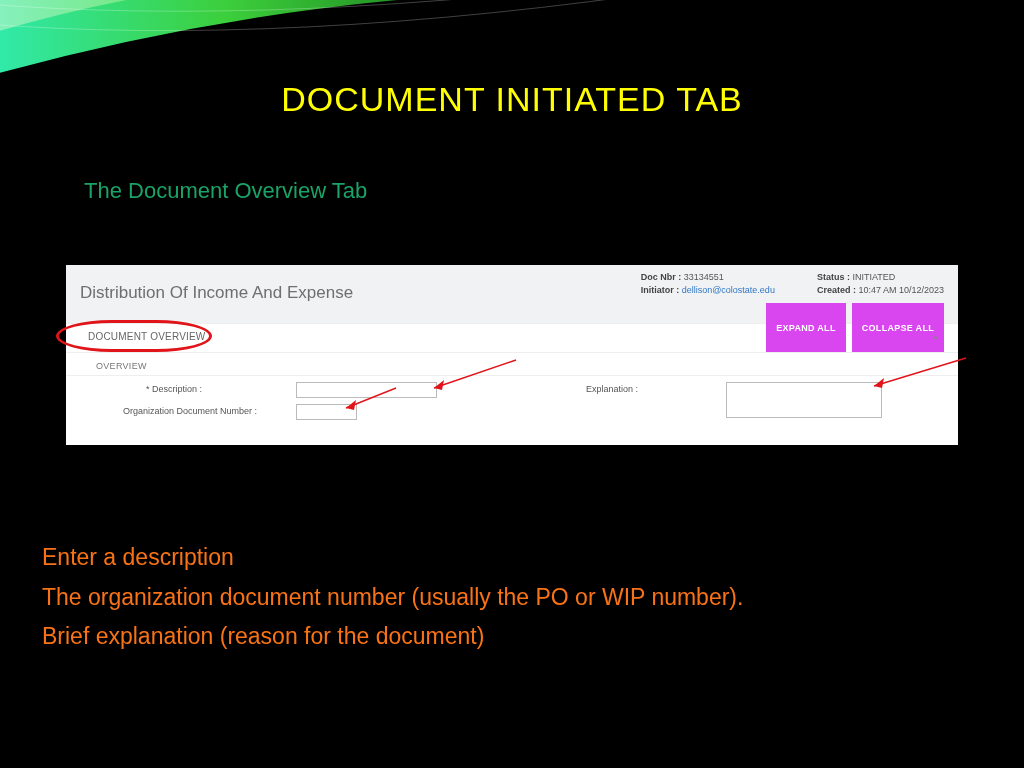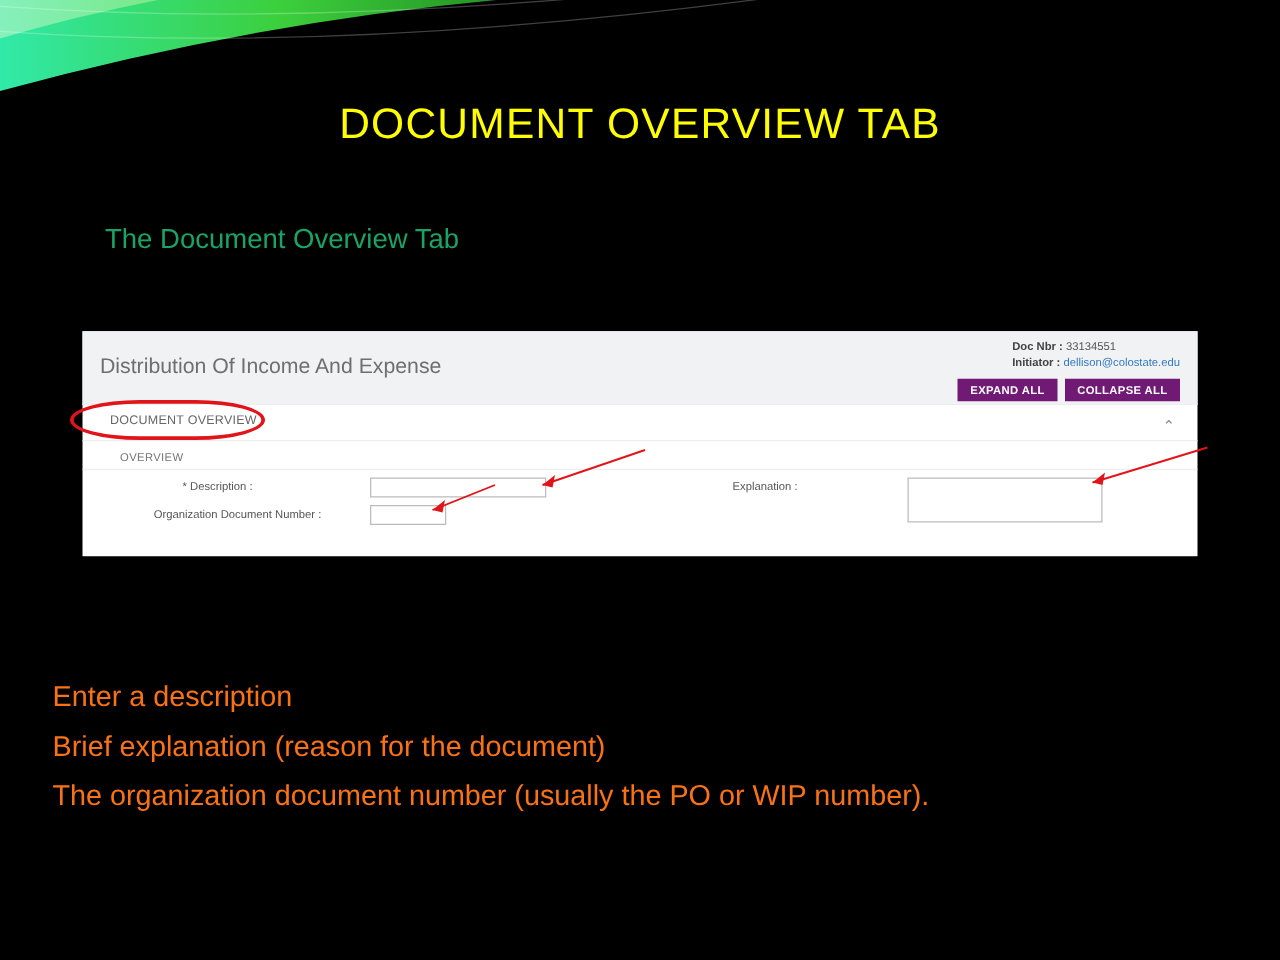--- a/index.html
+++ b/index.html
@@ -79,25 +79,25 @@
   .meta-col b { color:#444; }
   .meta-link { color: #3178c6; }
   .btn-bar {
     position: absolute;
     right: 14px;
     top: 38px;
     display: flex;
     gap: 6px;
   }
   .kbtn {
-    background: #701a75;
+    background: #d946ef;
     color: #fff;
     font-size: 9px;
     font-weight: bold;
-    padding: 4px 10px;
+    padding: 20px 10px;
     border: none;
     letter-spacing: .3px;
   }
   .section-tab-row {
     height: 28px;
     position: relative;
     border-bottom: 1px solid #eee;
   }
   .section-tab {
     position: absolute;
@@ -194,30 +194,34 @@
   <path d="M0 0 L1140 0 Q 750 40 520 55 Q 260 72 0 150 Z" fill="url(#g1)"></path>
   <path d="M0 0 L700 0 Q 500 20 320 40 Q 150 58 0 110 Z" fill="url(#g2)" opacity=".85"></path>
   <g stroke="#ffffff" stroke-width="1" opacity=".25">
     <path d="M0 20 Q 300 50 700 10" fill="none"></path>
     <path d="M0 40 Q 300 70 700 25" fill="none"></path>
     <path d="M0 60 Q 300 90 700 40" fill="none"></path>
     <path d="M0 80 Q 300 110 700 55" fill="none"></path>
   </g>
 </svg>
 
-<div class="title">DOCUMENT OVERVIEW TAB</div>
+<div class="title">DOCUMENT INITIATED TAB</div>
 <div class="subtitle">The Document Overview Tab</div>
 
 <div class="panel">
   <div class="panel-header">
     <div class="panel-title">Distribution Of Income And Expense</div>
     <div class="meta">
       <div class="meta-col">
         <div><b>Doc Nbr :</b> <span>33134551</span></div>
         <div><b>Initiator :</b> <span class="meta-link">dellison@colostate.edu</span></div>
+      </div>
+      <div class="meta-col">
+        <div><b>Status :</b> <span>INITIATED</span></div>
+        <div><b>Created :</b> <span>10:47 AM 10/12/2023</span></div>
       </div>
     </div>
     <div class="btn-bar">
       <button class="kbtn">EXPAND ALL</button>
       <button class="kbtn">COLLAPSE ALL</button>
     </div>
   </div>
 
   <div class="section-tab-row">
     <span class="section-tab">DOCUMENT OVERVIEW</span>
@@ -247,15 +251,15 @@
     </svg>
     <svg class="arrow" style="left:790px; top:-20px;" width="120" height="40">
       <line x1="110" y1="2" x2="18" y2="30" stroke="#e1141a" stroke-width="1.5"></line>
       <polygon points="18,30 28,22 26,32" fill="#e1141a"></polygon>
     </svg>
   </div>
 </div>
 
 <div class="bullets">
   <p>Enter a description</p>
+  <p>The organization document number (usually the PO or WIP number).</p>
   <p>Brief explanation (reason for the document)</p>
-  <p>The organization document number (usually the PO or WIP number).</p>
 </div>
 
 </body></html>

